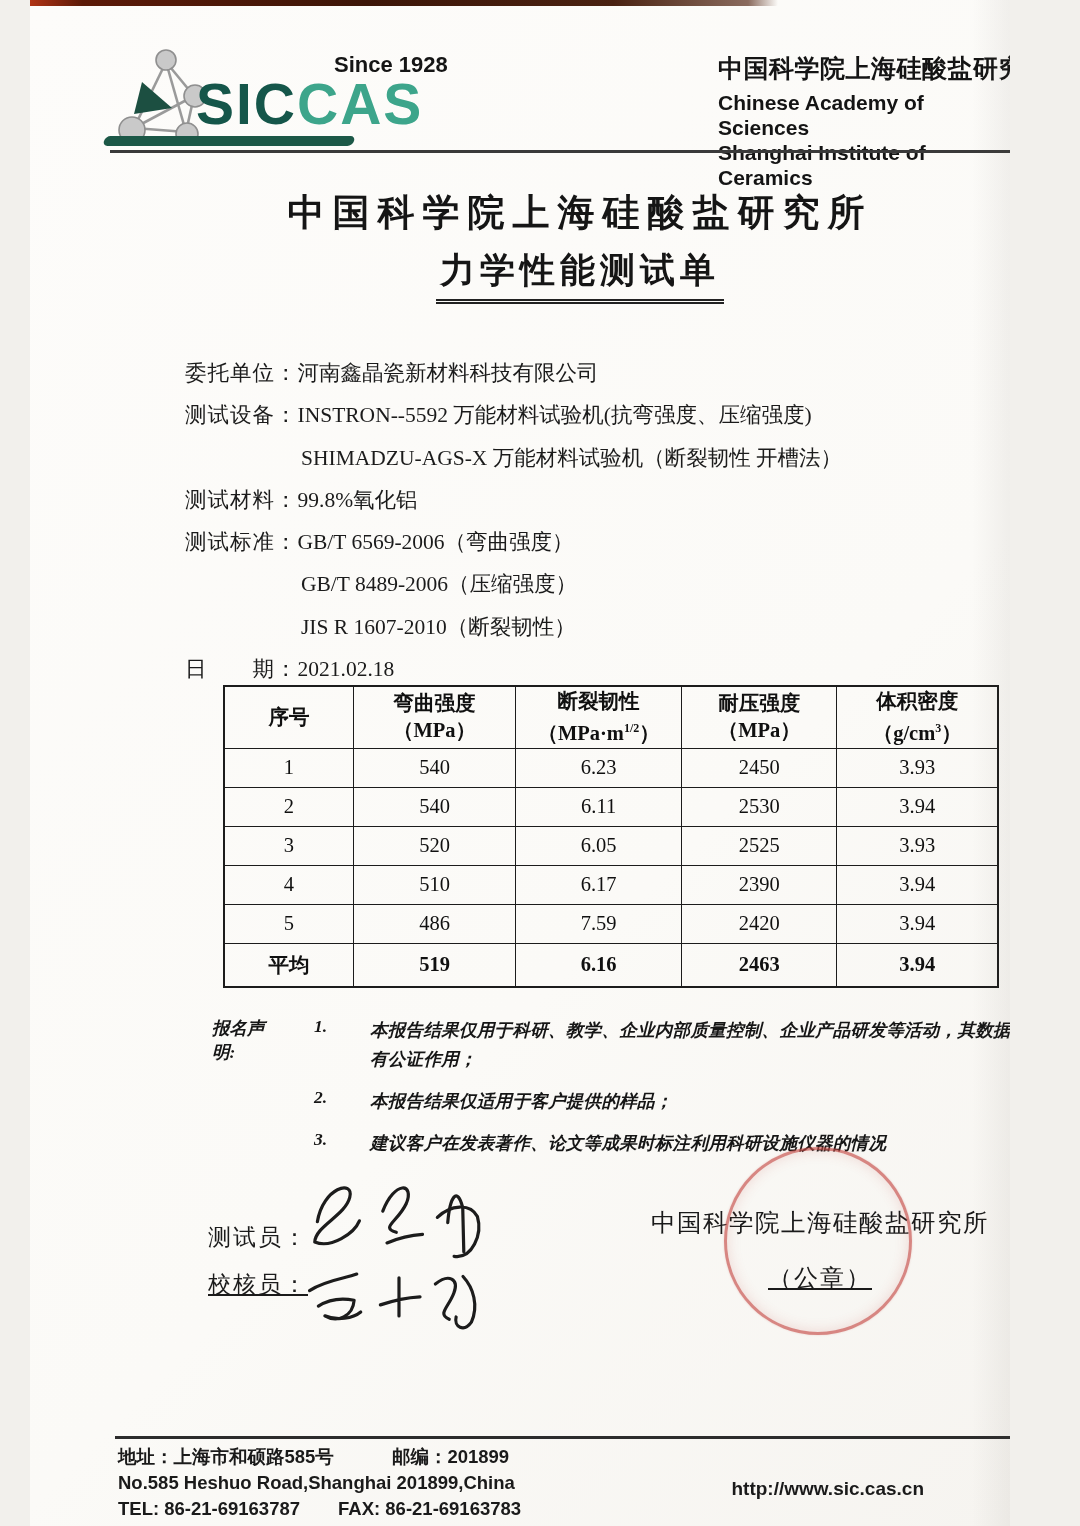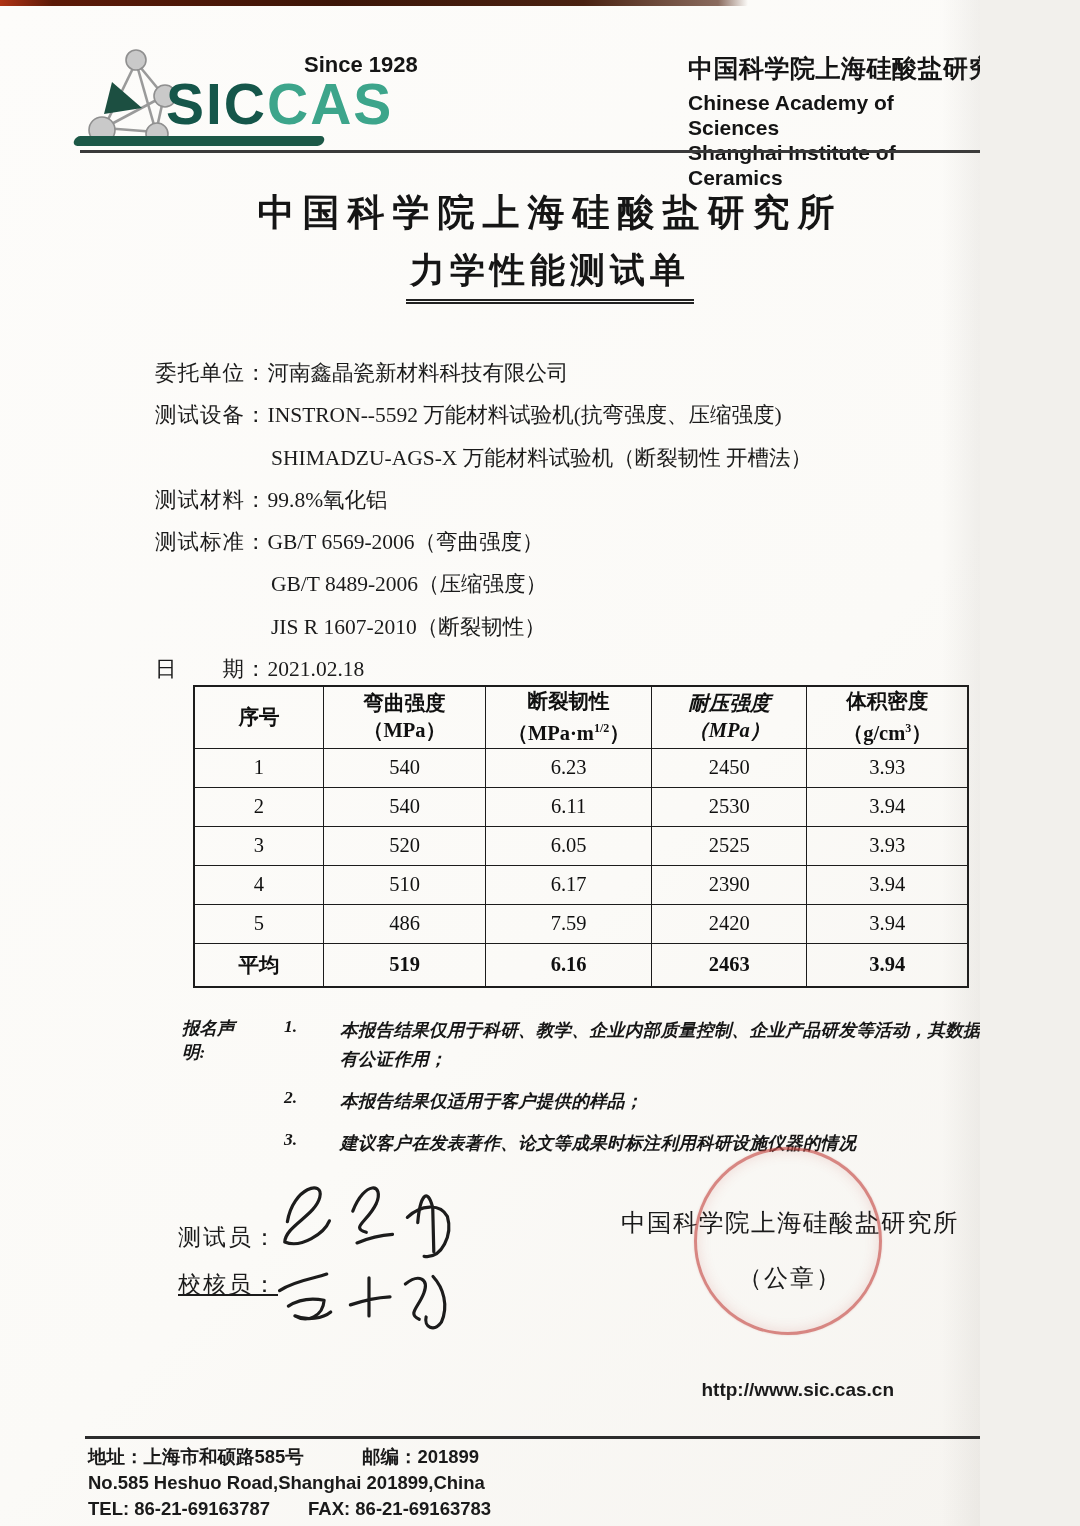--- a/index.html
+++ b/index.html
@@ -5,20 +5,21 @@
   * { margin:0; padding:0; box-sizing:border-box; }
   html,body { width:1080px; }
   body {
     font-family:"Liberation Serif", serif;
     color:#1d1d1d;
     background:#f2f0ec;
   }
   #page {
     position:relative; width:980px; height:1526px; overflow:hidden;
     background:linear-gradient(135deg,#fdfcfa 0%,#fbfaf7 60%,#f6f4f0 100%);
+    margin-left:30px;
   }
   #page::after { 
     content:""; position:absolute; top:0; right:0; width:38px; height:100%;
     background:linear-gradient(to right, rgba(0,0,0,0) 0%, rgba(90,80,70,0.07) 100%);
     pointer-events:none;
   }
   .top-strip {
     position:absolute; top:0; left:0; width:748px; height:6px;
     background:linear-gradient(90deg,#b03315 0%,#5c1a08 7%,#3d1608 45%,#4a2212 78%,#8a6b5e 96%,rgba(138,107,94,0) 100%);
     border-radius:0 0 2px 0;
@@ -67,56 +68,56 @@
     border-collapse:collapse; table-layout:fixed;
     font-size:20.5px; color:#101010; text-align:center;
   }
   .data-table, .data-table td { border:1.6px solid #1c1c1c; }
   .data-table { border-width:2.6px; }
   .data-table td { padding:0; vertical-align:middle; }
   .data-table tr.hdr td { height:62px; font-weight:700; line-height:27px; }
   .data-table tr.datarow td { height:39px; }
   .data-table tr.avgrow td { height:44px; font-weight:700; }
   .data-table sup { font-size:12px; }
-  .c0{width:16.7%;} .c1{width:21.0%;} .c2{width:21.4%;} .c3{width:20.1%;font-style:italic;} .c4{width:20.8%;}
+  .c0{width:16.7%;} .c1{width:21.0%;} .c2{width:21.4%;} .c3{width:20.1%;} .c4{width:20.8%;}
   
   .notes {
     position:absolute; left:182px; top:1016px; width:840px;
     font-style:italic; font-weight:700; font-size:17.5px; color:#161616;
   }
   .note-item { display:grid; grid-template-columns:72px 26px 742px; margin-bottom:13px;gap:30px; }
   .note-text { line-height:1.65; letter-spacing:0.3px; }
   
   .sig-label { position:absolute; font-size:23px; letter-spacing:2px; color:#1b1b1b; }
   .sig-tester-label { left:178px; top:1222px; }
   .sig-reviewer-label { left:178px; top:1269px;text-decoration:underline; }
   .sig-svg { position:absolute; }
   .sig1 { left:270px; top:1168px; }
   .sig2 { left:272px; top:1252px; }
   .stamp-org {
     position:absolute; left:600px; top:1206px; width:380px; text-align:center;
     font-size:24.5px; color:#1a1a1a; letter-spacing:1.5px; white-space:nowrap;
   }
-  .stamp-note { position:absolute; left:600px; top:1262px; width:380px; text-align:center; font-size:24px; color:#1a1a1a; letter-spacing:2px; }
+  .stamp-note { position:absolute; left:600px; top:1262px; width:380px; text-align:center; font-size:24px; color:#1a1a1a; letter-spacing:2px;text-decoration:underline; }
   .stamp-circle {
     position:absolute; left:694px; top:1147px; width:188px; height:188px;
     border-radius:50%;
     border:3px solid rgba(196,74,69,0.65);
     box-shadow:inset 0 0 14px rgba(196,74,69,0.18), 0 0 2px rgba(196,74,69,0.25);
   }
   
   .footer-rule { position:absolute; left:85px; top:1436px; width:906px; height:2.5px; background:#2c2c2c; }
   .footer-left {
     position:absolute; left:88px; top:1444px;
     font-family:"Liberation Sans", sans-serif; font-weight:700; font-size:18.5px; color:#1a1a1a; line-height:26px;
   }
   .footer-left .postcode { display:inline-block; margin-left:58px; }
   .footer-left .fax { display:inline-block; margin-left:38px; }
   .footer-right {
-    position:absolute; right:86px; top:1379px;
+    position:absolute; right:86px; top:1478px;
     font-family:"Liberation Sans", sans-serif; font-weight:700; font-size:19px; color:#1a1a1a;
   }
 </style>
 </head>
 <body>
 
 <div id="page">
 
   <div class="top-strip"></div>
 

